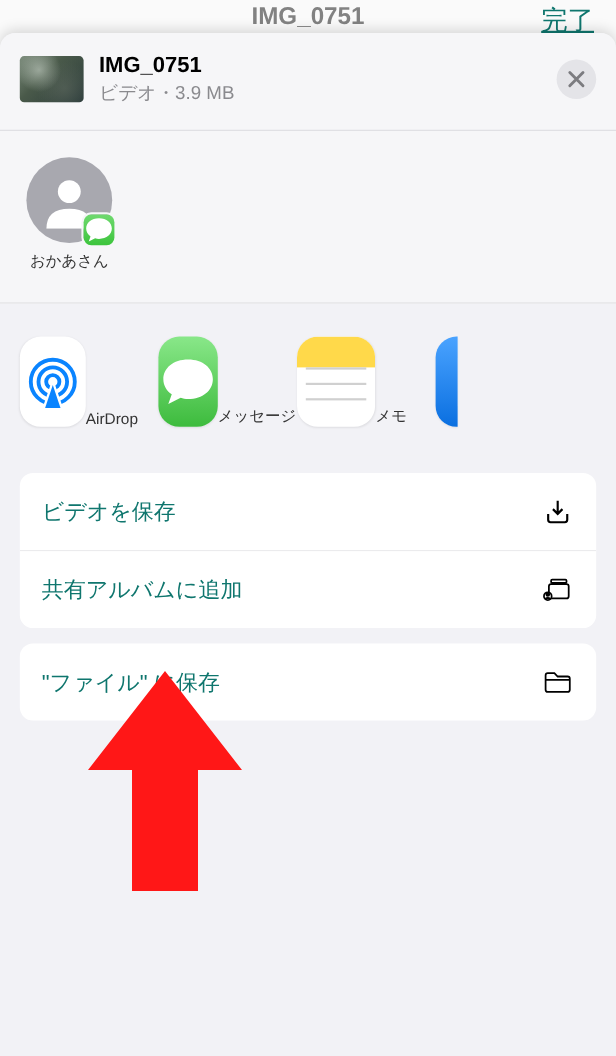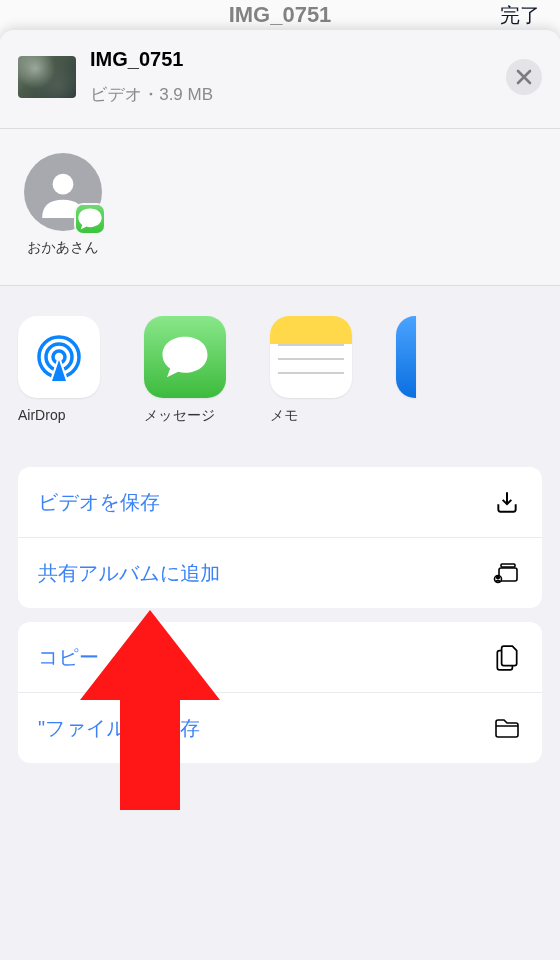--- a/index.html
+++ b/index.html
@@ -15,21 +15,21 @@
       position: absolute;
       top: 0; left: 0; right: 0;
       height: 40px;
       background: #fafafa;
       display: flex;
       justify-content: center;
       align-items: flex-start;
       padding-top: 2px;
     }
     .bg-title { font-size: 22px; font-weight: 600; color: #333; opacity: 0.6; }
-    .bg-done { position: absolute; right: 20px; top: 2px; color: #0f172a; font-size: 20px; }
+    .bg-done { position: absolute; right: 20px; top: 2px; color: #0f766e; font-size: 24px; text-decoration: underline; }
     .sheet {
       position: absolute;
       top: 30px; left: 0; right: 0; bottom: 0;
       background: #f2f2f6;
       border-radius: 14px 14px 0 0;
       box-shadow: 0 -2px 12px rgba(0,0,0,0.15);
       overflow: hidden;
     }
     .header {
       display: flex;
@@ -48,21 +48,21 @@
     }
     .thumb::after {
       content: '';
       position: absolute;
       inset: 0;
       background: radial-gradient(circle at 30% 30%, rgba(200,210,200,0.6), transparent 40%),
                   radial-gradient(circle at 70% 70%, rgba(100,110,100,0.5), transparent 50%);
     }
     .hinfo { margin-left: 14px; flex: 1; }
     .htitle { font-size: 20px; font-weight: 600; color: #000; }
-    .hsub { font-size: 17px; color: #8a8a8e; margin-top: 12px; }
+    .hsub { font-size: 17px; color: #8a8a8e; margin-top: 2px; }
     .close-btn {
       width: 36px; height: 36px;
       border-radius: 50%;
       background: #e4e4e8;
       display: flex; align-items: center; justify-content: center;
       cursor: pointer;
     }
     .contacts {
       padding: 24px 40px 28px 24px;
       background: #f6f6f8;
@@ -85,21 +85,21 @@
       box-shadow: 0 0 0 2px #f6f6f8;
     }
     .contact-name { font-size: 14px; color: #333; margin-top: 8px; }
     .apps-row {
       display: flex;
       gap: 26px;
       padding: 30px 18px 26px 18px;
       overflow-x: hidden;
       background: #f2f2f6;
     }
-    .app { flex: 0 0 auto; width: 100px; display: flex; flex-direction: column; align-items: flex-start; }
+    .app { flex: 0 0 auto; width: 100px; display: flex; flex-direction: row; align-items: flex-end; }
     .app-icon {
       width: 82px; height: 82px;
       border-radius: 19px;
       display: flex; align-items: center; justify-content: center;
       box-shadow: 0 1px 2px rgba(0,0,0,0.08);
     }
     .app-label { font-size: 14px; color: #333; margin-top: 9px; text-align: center; white-space: nowrap; }
     .airdrop-ic { background: #fff; }
     .key-ic { background: linear-gradient(#f7f7f7, #e8e8e8); position: relative; }
     .notes-ic { background: #fff; position: relative; overflow: hidden; }
@@ -116,21 +116,21 @@
     .action-group.second { margin-top: 14px; }
     .action-row {
       display: flex;
       align-items: center;
       justify-content: space-between;
       padding: 20px 20px;
       border-bottom: 1px solid #ebebed;
       cursor: pointer;
     }
     .action-row:last-child { border-bottom: none; }
-    .action-label { font-size: 20px; color: #3b82f6; }
+    .action-label { font-size: 20px; color: #0f766e; }
     .action-icon { width: 30px; height: 30px; display: flex; align-items: center; justify-content: center; }
     .arrow-overlay {
       position: absolute;
       left: 80px; top: 610px;
       width: 140px; height: 200px;
       pointer-events: none;
     }
     .key-cards {
       position: relative;
       width: 58px; height: 48px;
@@ -231,29 +231,20 @@
             <circle cx="5" cy="18" r="3.5" fill="#fff"></circle>
             <circle cx="5" cy="16.5" r="1.3" fill="#000"></circle>
             <path d="M2.5 20.5 Q5 18.5 7.5 20.5" fill="#000"></path>
           </svg>
       </span>
     </div>
   </div>
 
   <div class="action-group second">
     <div class="action-row">
-      <span class="action-label">コピー</span>
-      <span class="action-icon">
-        <svg width="26" height="28" viewBox="0 0 24 26" fill="none" stroke="#000" stroke-width="1.6">
-            <path d="M9 3 H17 L21 7 V19 Q21 21 19 21 H9 Q7 21 7 19 V5 Q7 3 9 3 Z"></path>
-            <path d="M7 7 H5 Q3 7 3 9 V23 Q3 25 5 25 H15 Q17 25 17 23 V21"></path>
-          </svg>
-      </span>
-    </div>
-    <div class="action-row">
       <span class="action-label">"ファイル" に保存</span>
       <span class="action-icon">
         <svg width="28" height="24" viewBox="0 0 28 22" fill="none" stroke="#000" stroke-width="1.6">
             <path d="M3 5 Q3 3 5 3 H11 L14 6 H23 Q25 6 25 8 V18 Q25 20 23 20 H5 Q3 20 3 18 Z"></path>
             <line x1="3" y1="9" x2="25" y2="9"></line>
           </svg>
       </span>
     </div>
   </div>
 

